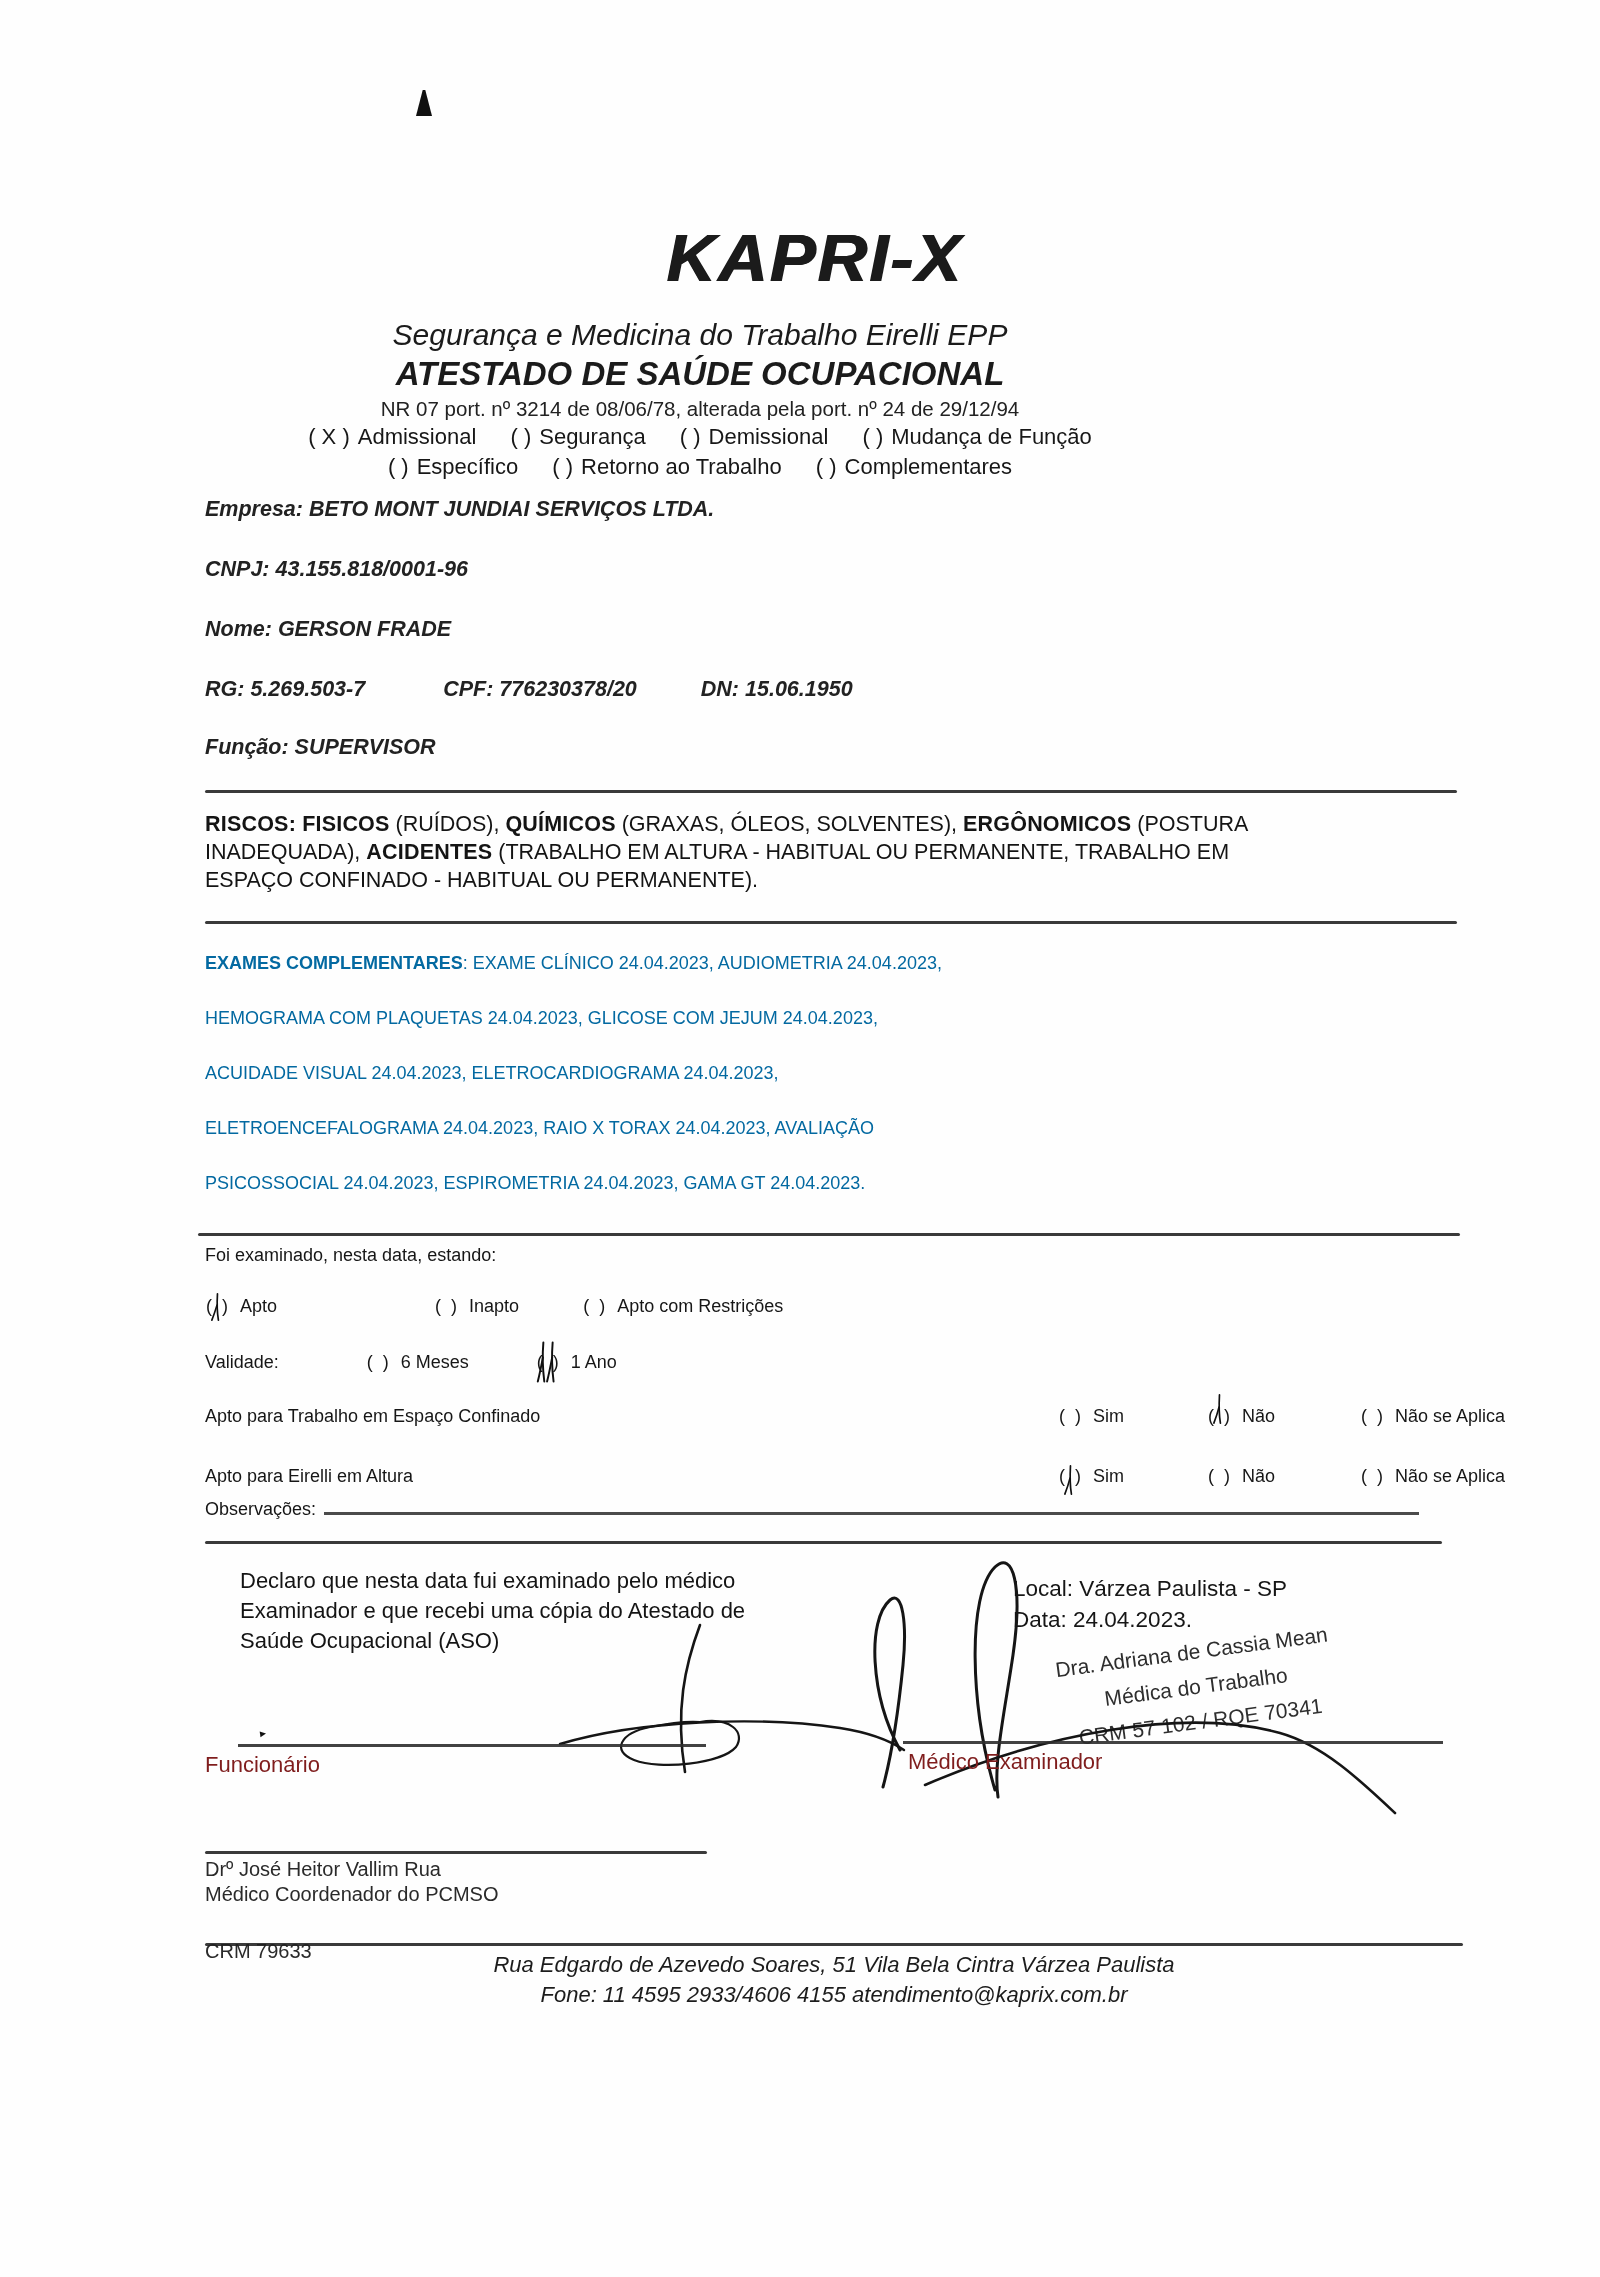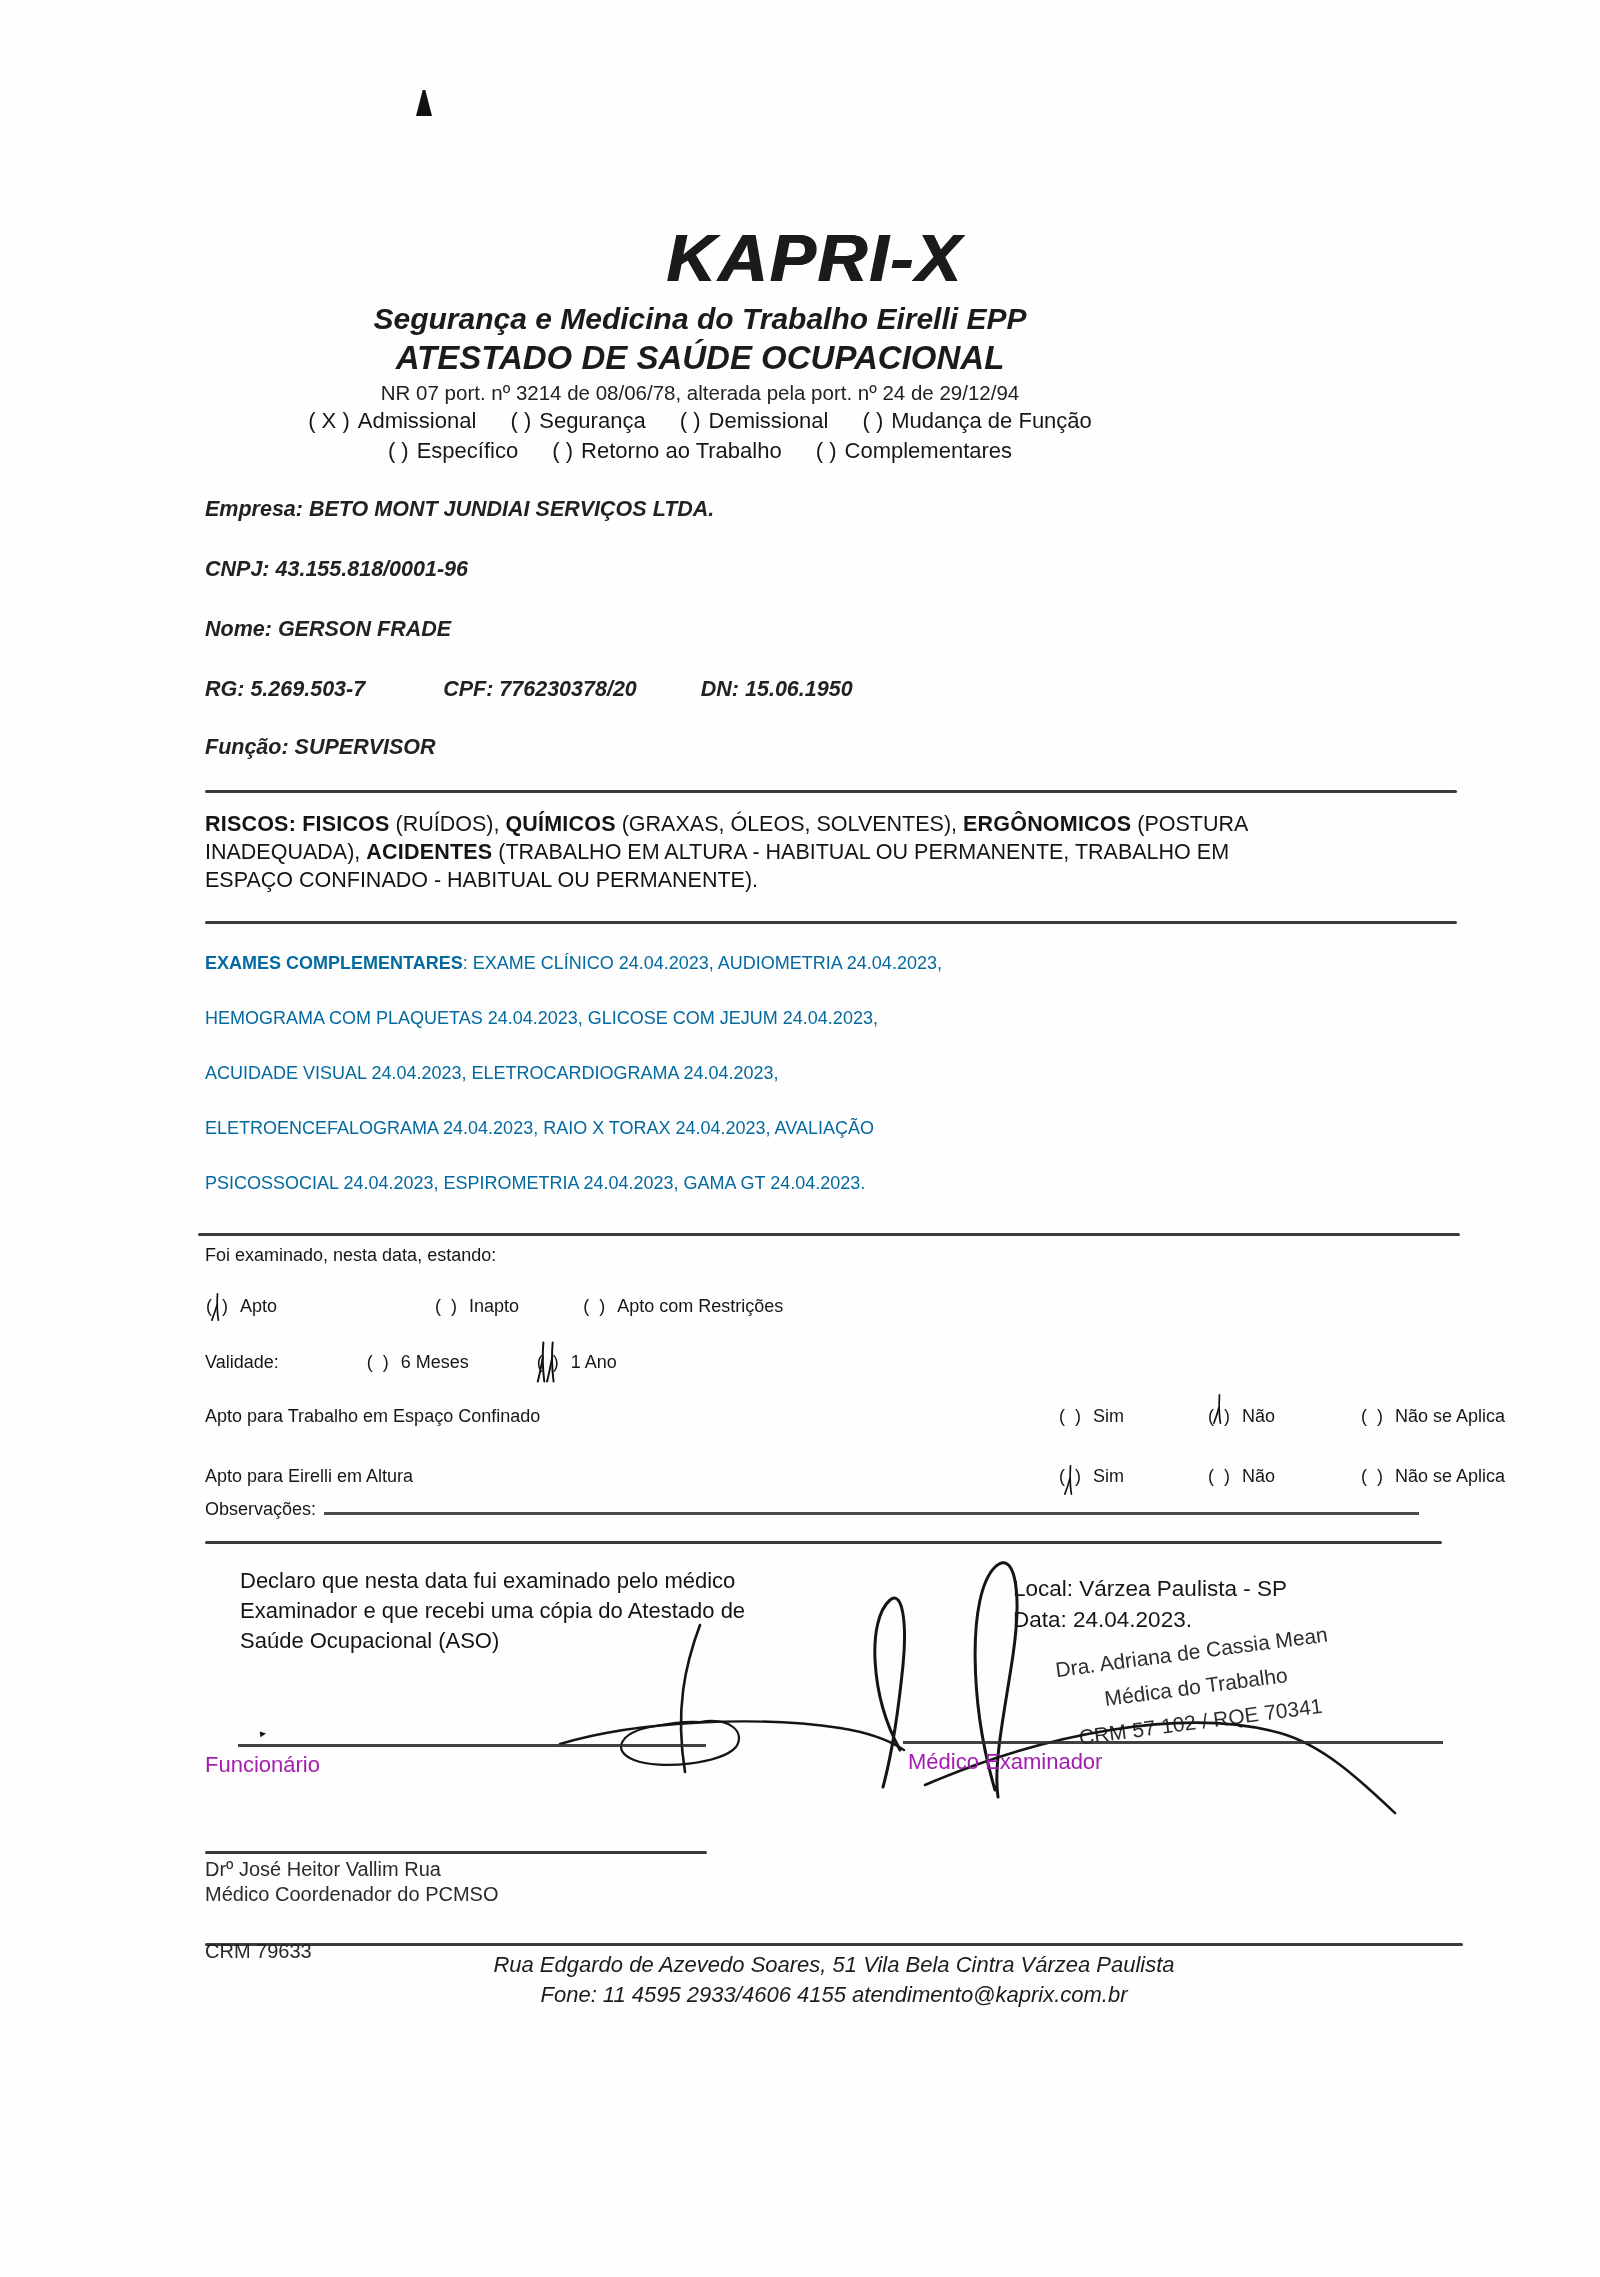--- a/index.html
+++ b/index.html
@@ -4,21 +4,21 @@
 <style>
   html,body{margin:0;padding:0;background:#e8e8e8;}
   .page{position:relative;width:1600px;height:2277px;background:#fefefe;margin:0 auto;
         font-family:"Liberation Sans",sans-serif;color:#1b1b1b;overflow:hidden;}
   .abs{position:absolute;}
   
   .header{left:200px;top:218px;width:1000px;text-align:center;}
   .brand{font-size:66px;font-weight:bold;font-style:italic;letter-spacing:2px;line-height:80px;
          position:relative;left:115px;transform:scaleX(1.04);
          text-shadow:0.7px 0 0 currentColor,-0.7px 0 0 currentColor;}
-  .subtitle{font-size:30px;font-weight:bold;font-style:italic;line-height:38px;margin-top:2px;}
+  .subtitle{font-size:30px;font-weight:normal;font-style:italic;line-height:38px;margin-top:18px;}
   .doctitle{font-size:33px;font-weight:bold;font-style:italic;line-height:40px;}
   .normline{font-size:20.5px;line-height:26px;margin-top:2px;color:#222;}
   .typerow{font-size:22px;line-height:30px;color:#171717;}
   .topt{margin:0 14px;white-space:nowrap;}
   .topt .pfx{margin-right:8px;}
   
   .fields{left:205px;top:497px;width:1100px;}
   .fline{position:absolute;left:0;font-size:21.5px;font-weight:bold;font-style:italic;
          white-space:nowrap;color:#222;}
   .rg-gap{margin-left:72px;} .dn-gap{margin-left:58px;}
@@ -43,21 +43,21 @@
   .aptrow .lbl{position:absolute;left:0;}
   .aptrow .o1{position:absolute;left:853px;}
   .aptrow .o2{position:absolute;left:1002px;}
   .aptrow .o3{position:absolute;left:1155px;}
   
   .obsline{display:inline-block;width:1095px;border-bottom:3px solid #2b2b2b;height:20px;
            margin-left:8px;opacity:.85;}
   
   .decl{left:240px;top:1566px;width:518px;font-size:22px;line-height:30px;color:#141414;}
   .sigline{background:#2e2e2e;height:2.5px;opacity:.9;}
-  .siglabel{font-size:22px;color:#a21caf;}
+  .siglabel{font-size:22px;color:#7f1d1d;}
   .stamp{left:978px;top:1634px;width:436px;text-align:center;font-size:21px;line-height:35px;
          color:#2e2e2e;transform:rotate(-7.5deg);}
   .sigsvg path{fill:none;stroke:#151515;stroke-linecap:round;}
   
   .coord{font-size:20px;color:#2a2a2a;line-height:24px;}
   .footer{left:205px;top:1950px;width:1258px;text-align:center;font-style:italic;
           font-size:22px;line-height:30px;color:#1c1c1c;}
   .artifact{color:#101010;}
 </style>
 </head>

